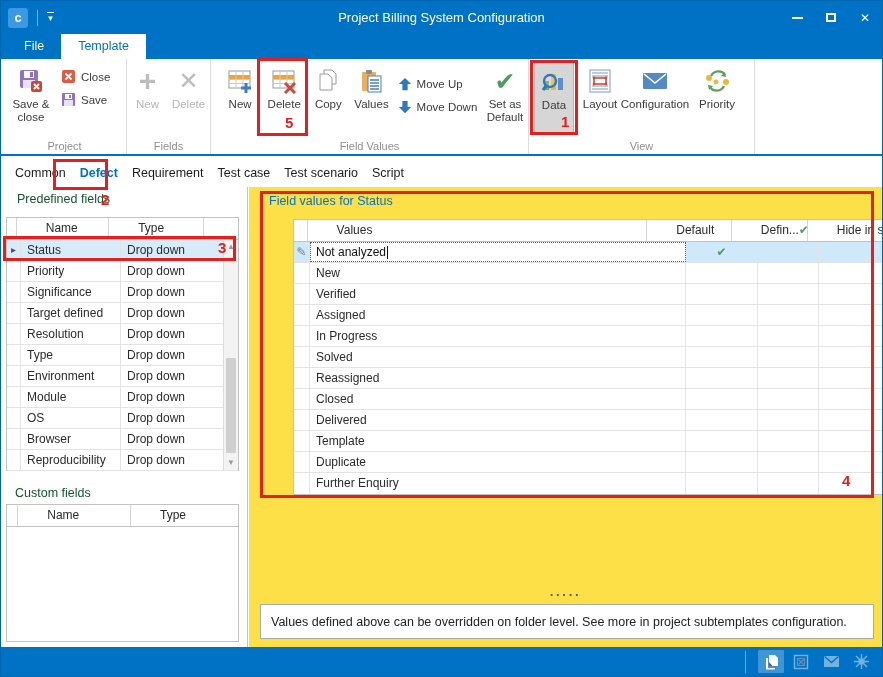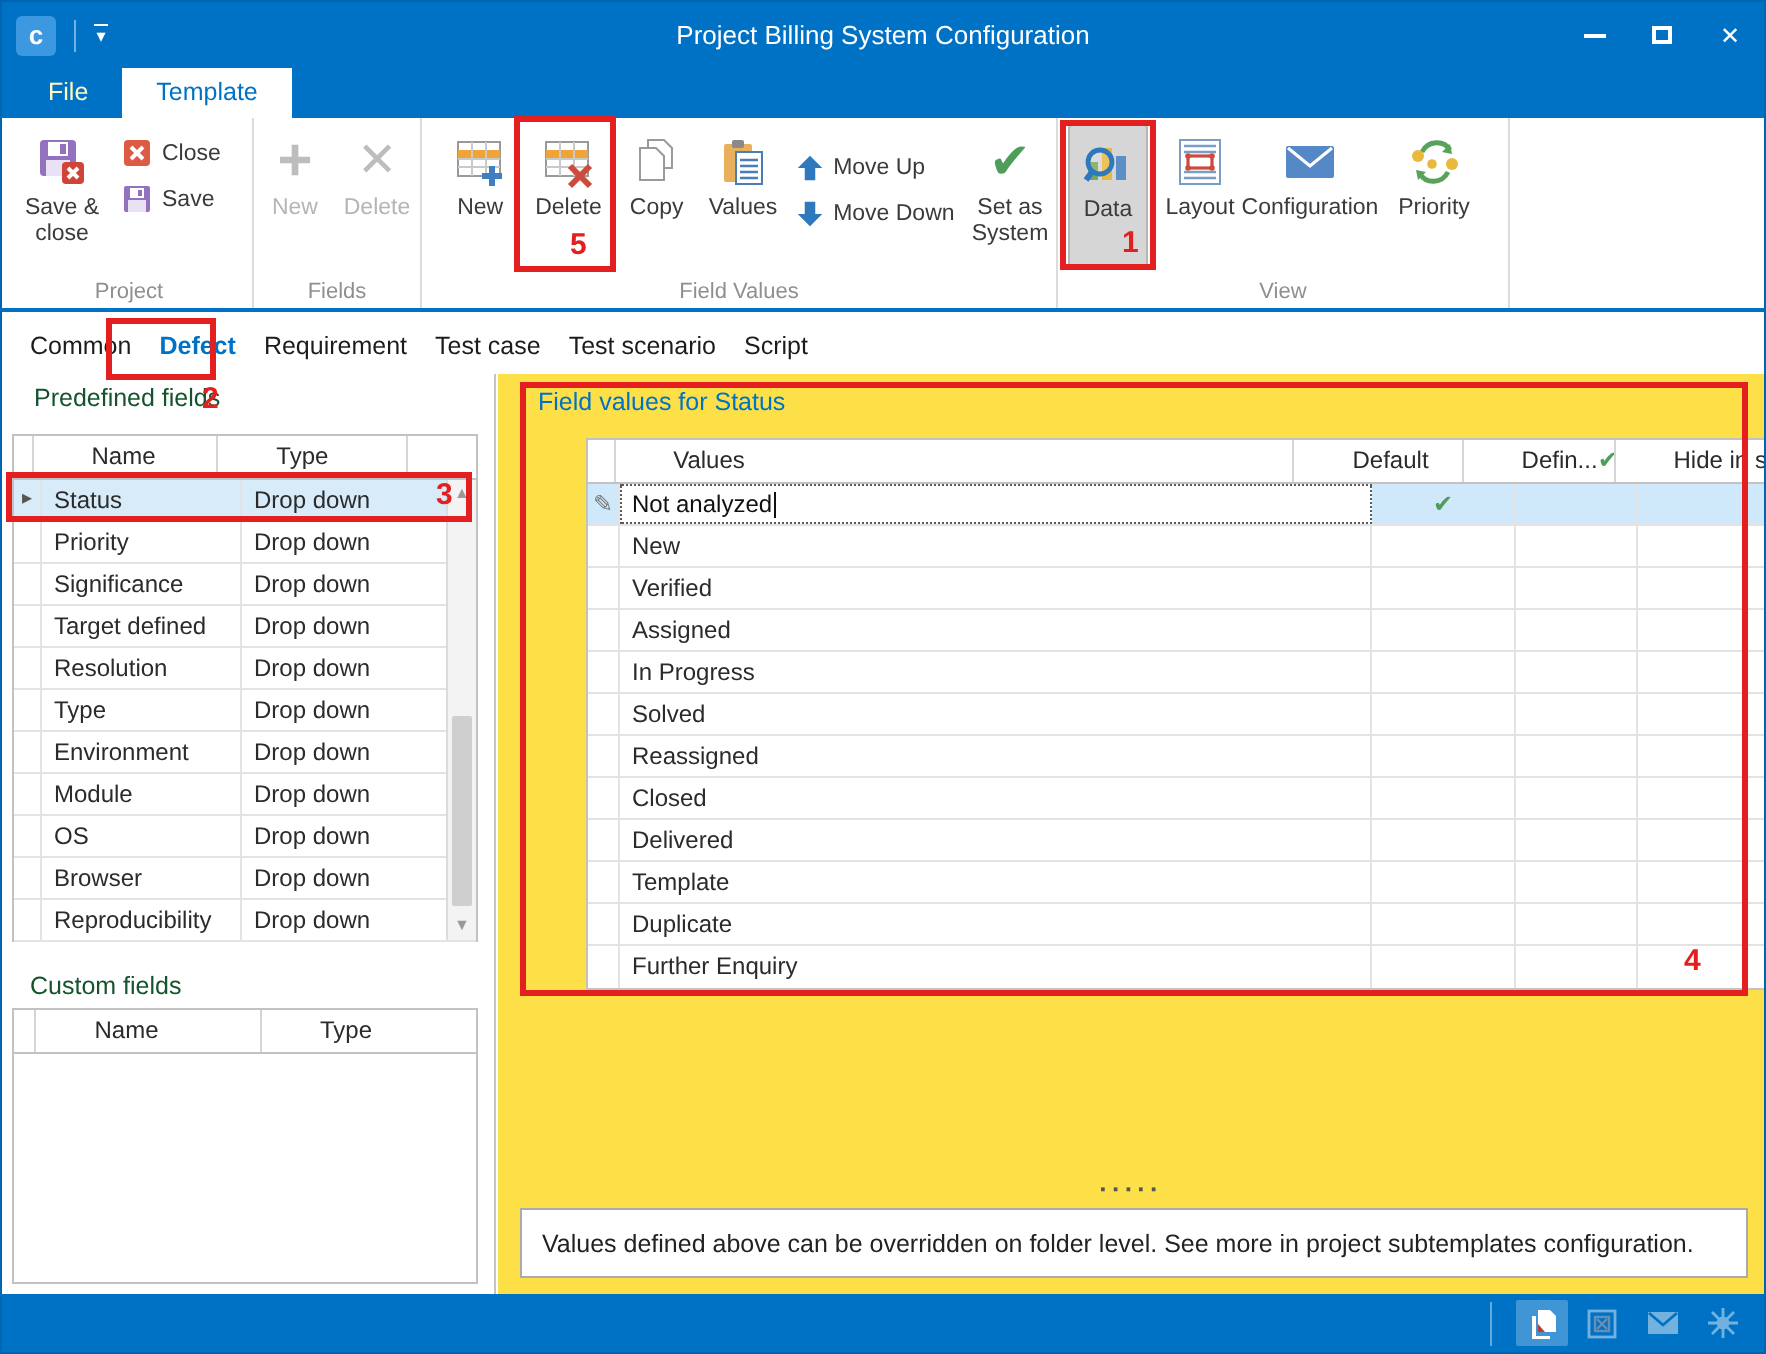--- a/index.html
+++ b/index.html
@@ -229,21 +229,21 @@
             <span>
               <svg width="14" height="14" viewBox="0 0 16 16">
                   <path d="M8 15 L1 8 H5 V1 H11 V8 H15 Z" fill="#2e79bd"></path>
                 </svg>
             </span>
             <span>Move Down</span>
           </div>
         </div>
         <div class="bb" style="width:48px;">
           <span class="ic gly-check">✔</span>
-          <span>Set as System</span>
+          <span>Set as Default</span>
         </div>
       </div>
       <div class="grp-label">Field Values</div>
     </div>
 
     <div class="grp" style="left:528px;width:226px;">
       <div class="grp-body">
         <div class="bb pressed" style="margin-left:5px;width:40px;">
           <span class="ic">
             <svg width="26" height="26" viewBox="0 0 26 26">

